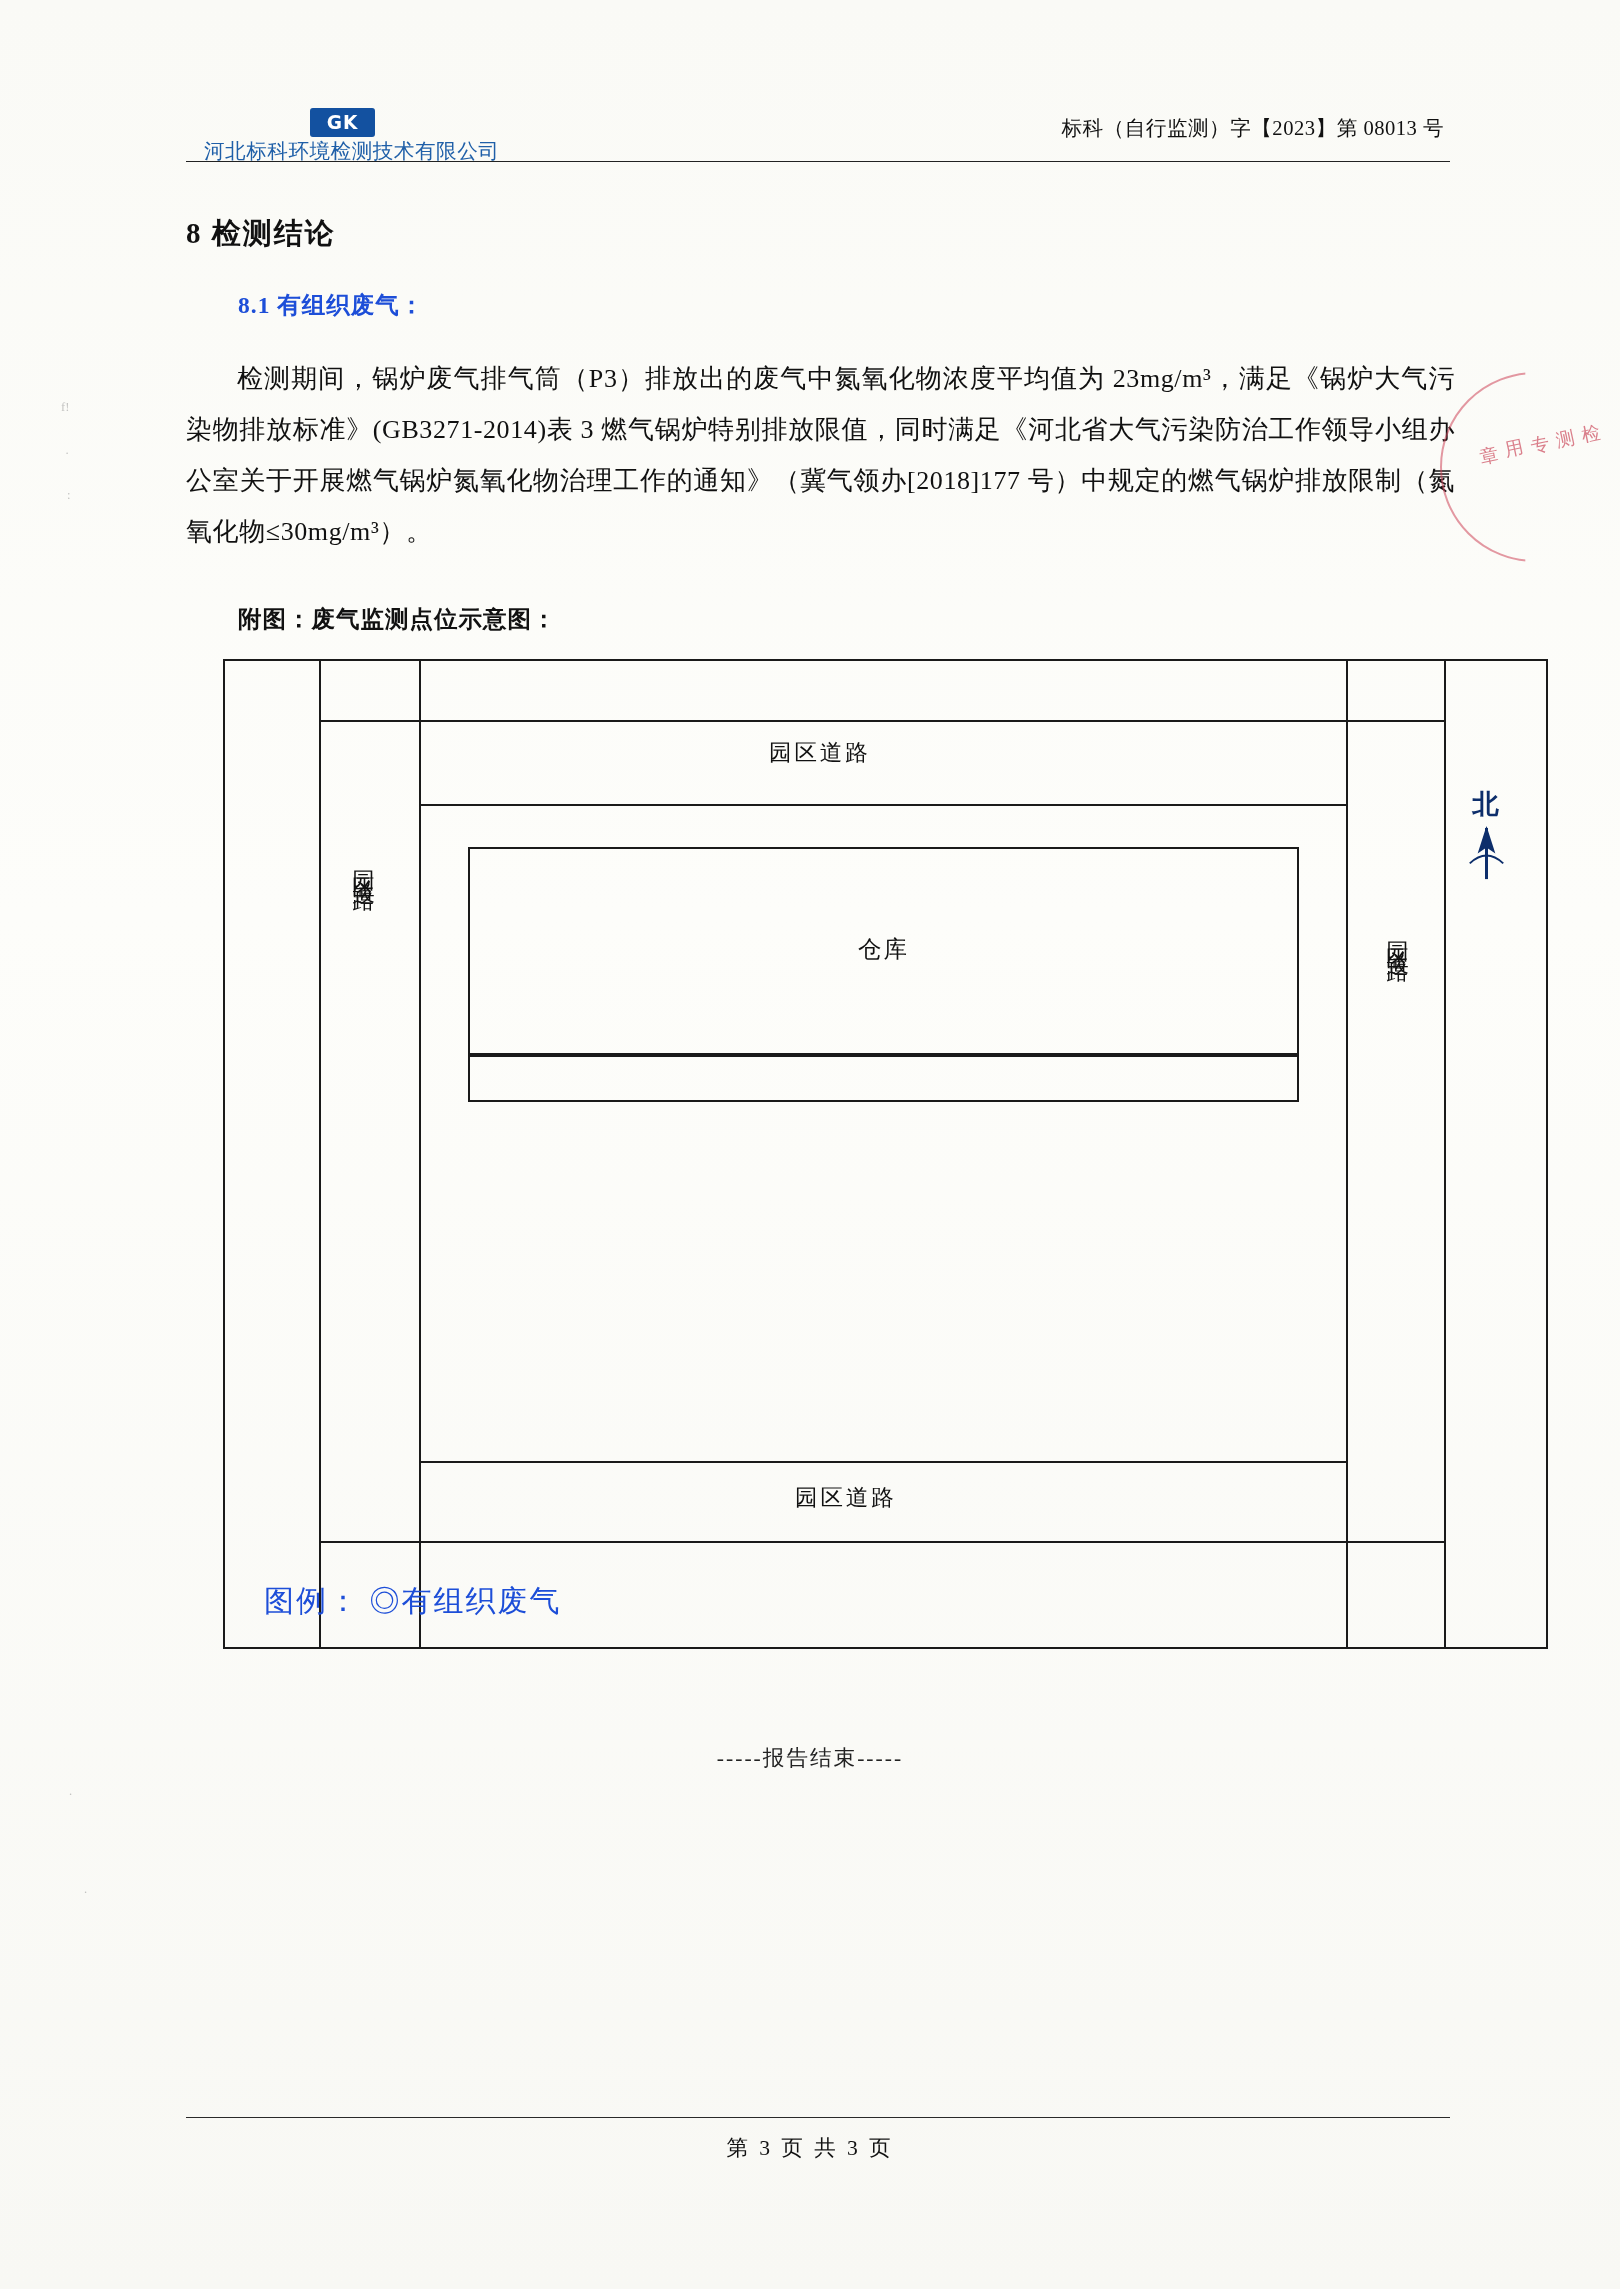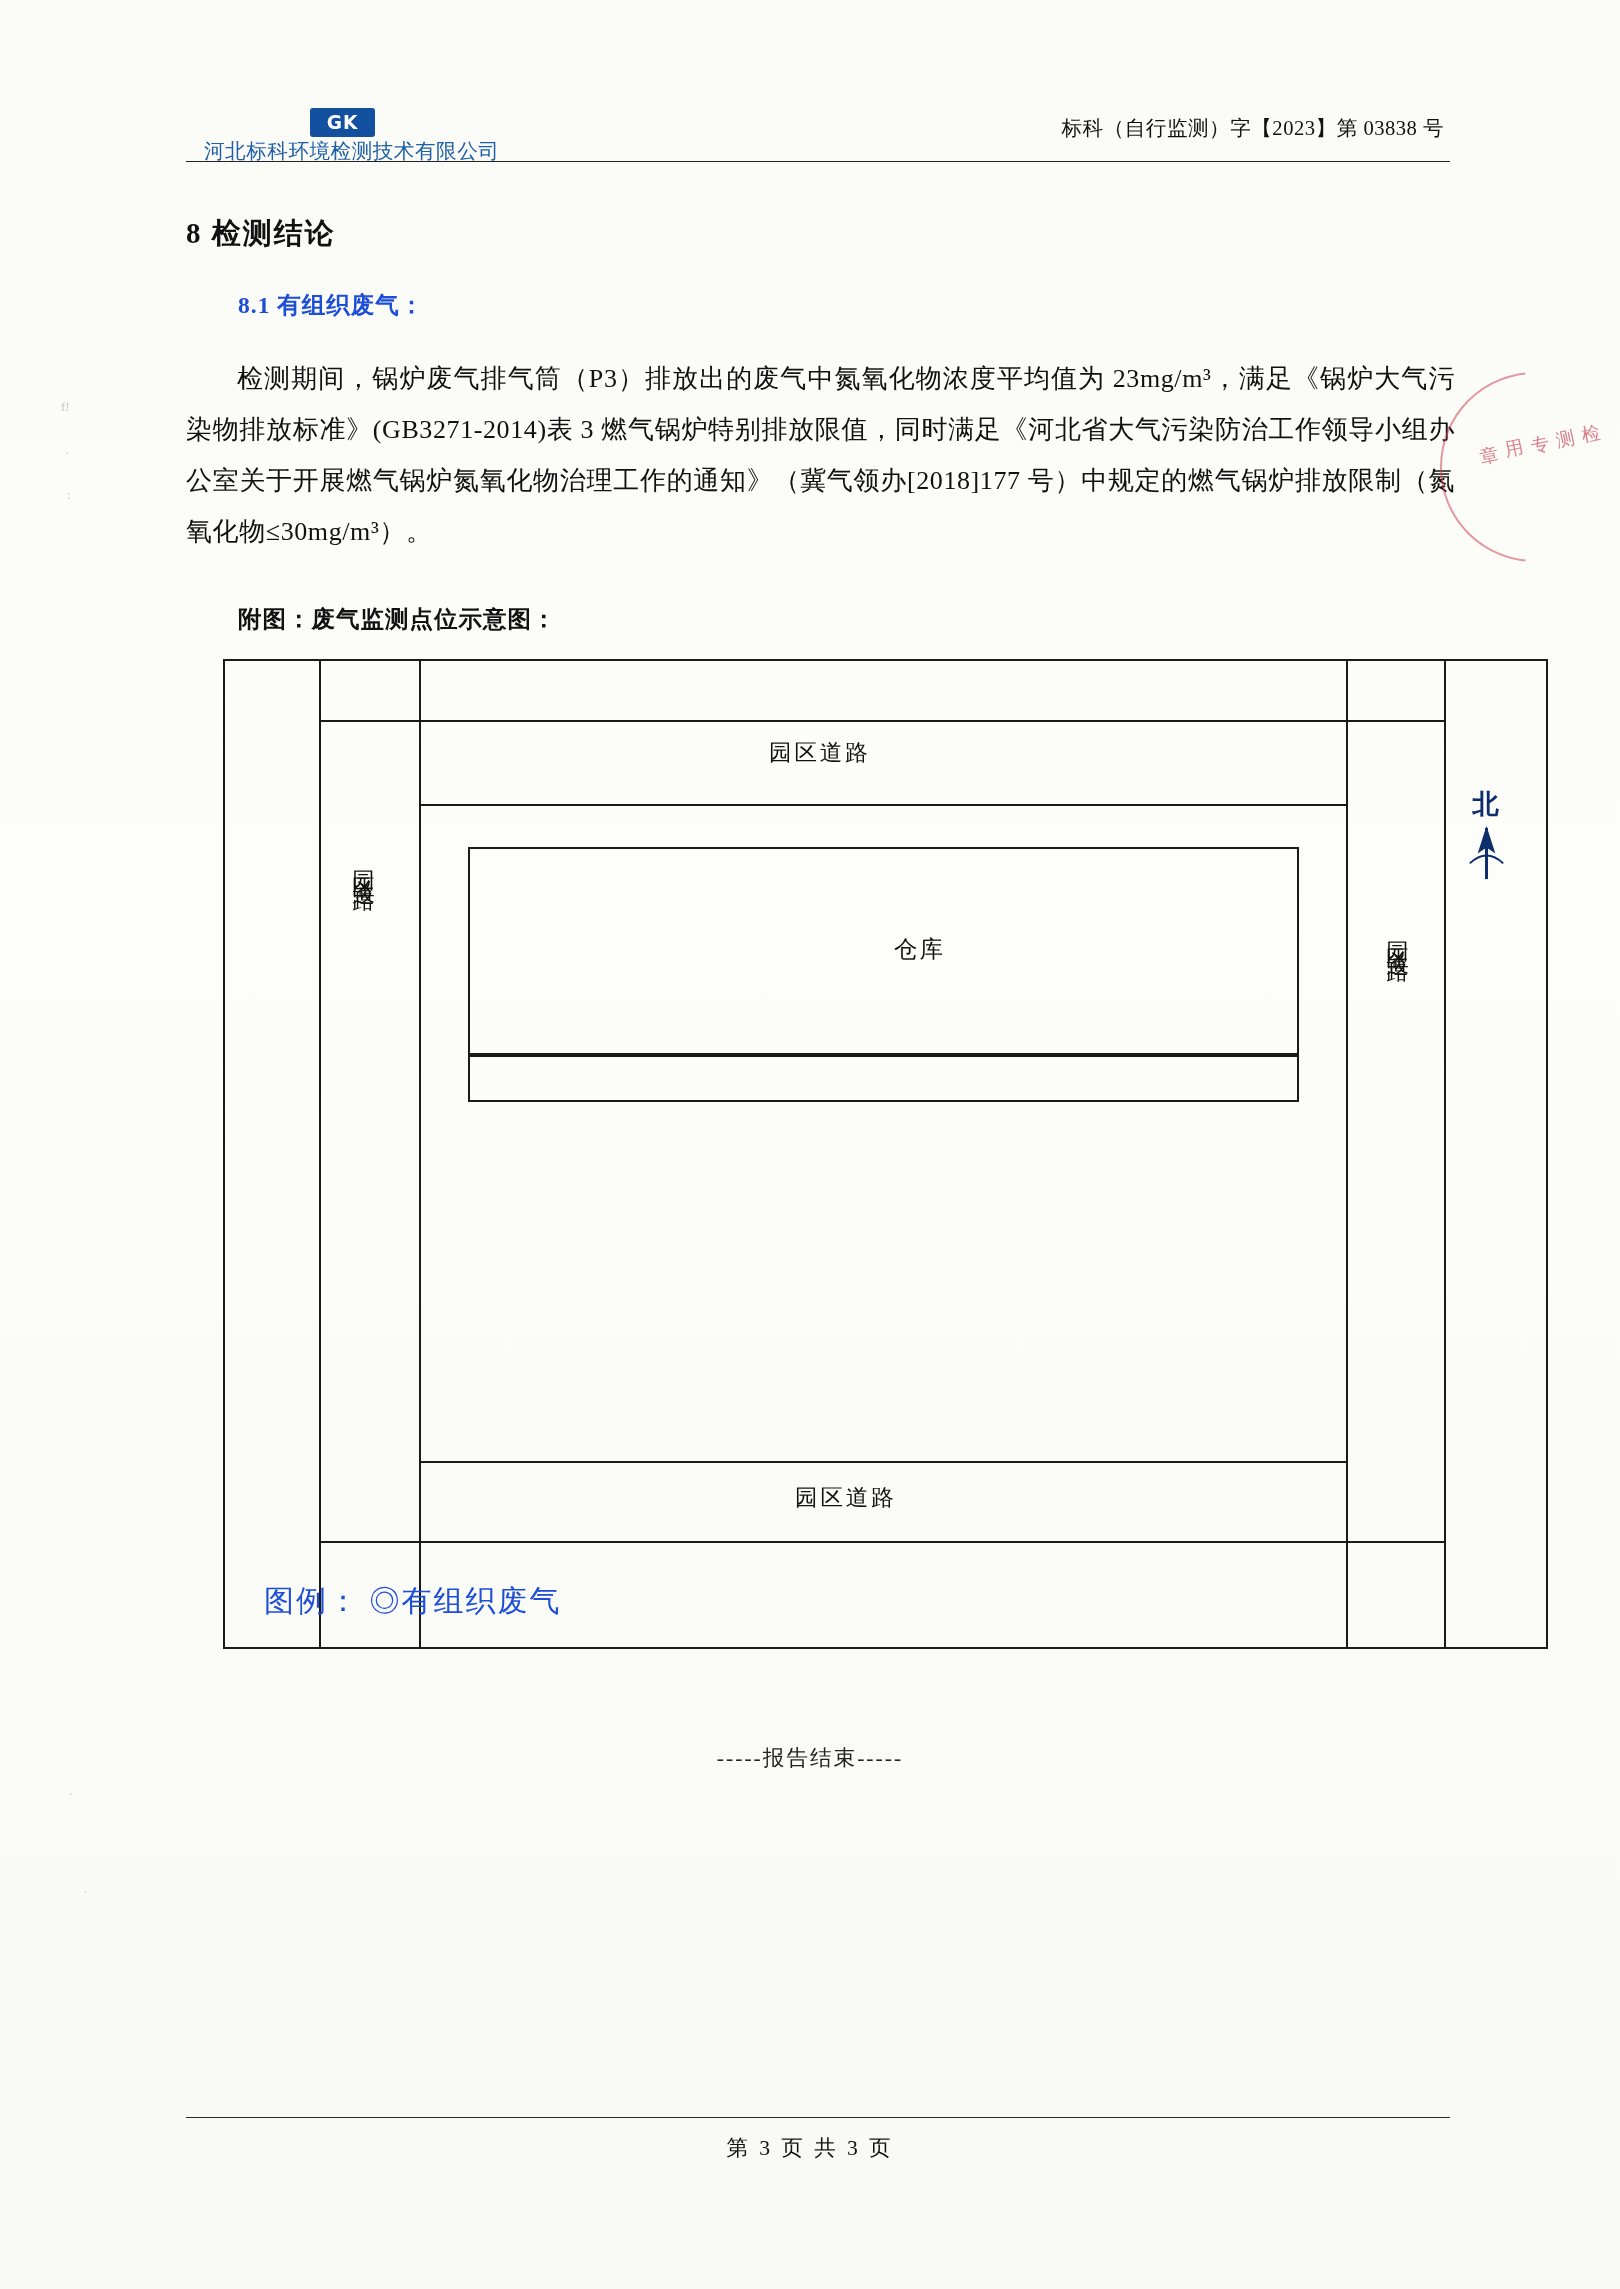--- a/index.html
+++ b/index.html
@@ -159,21 +159,21 @@
     background: #1a1a1a;
   }
 
   
   .bldg {
     position: absolute;
     border: 2px solid #1a1a1a;
     box-sizing: border-box;
   }
   .b-warehouse {
-    left: 243px; top: 186px; width: 831px; height: 208px; padding-left: 36px;
+    left: 243px; top: 186px; width: 831px; height: 208px;
   }
   .b-gap {
     left: 243px; top: 394px; width: 831px; height: 47px;
   }
   .b-workshop {
     left: 243px; top: 441px; width: 831px; height: 286px;
   }
   .b-label {
     position: absolute;
     width: 100%;
@@ -287,21 +287,21 @@
 <body>
 
 <div class="page">
   <div class="content">
 
     <div class="header">
       <div class="logo-block">
         <div class="logo-mark">GK</div>
         <div class="company-name">河北标科环境检测技术有限公司</div>
       </div>
-      <div class="report-no">标科（自行监测）字【2023】第 03838 号</div>
+      <div class="report-no">标科（自行监测）字【2023】第 08013 号</div>
     </div>
 
     <div class="sec-title">8  检测结论</div>
     <div class="sub-title">8.1 有组织废气：</div>
     <div class="para">检测期间，锅炉废气排气筒（P3）排放出的废气中氮氧化物浓度平均值为 23mg/m³，满足《锅炉大气污染物排放标准》(GB3271-2014)表 3 燃气锅炉特别排放限值，同时满足《河北省大气污染防治工作领导小组办公室关于开展燃气锅炉氮氧化物治理工作的通知》（冀气领办[2018]177 号）中规定的燃气锅炉排放限制（氮氧化物≤30mg/m³）。</div>
     <div class="fig-title">附图：废气监测点位示意图：</div>
 
     <div class="diagram">
       <div class="dwrap">
 

